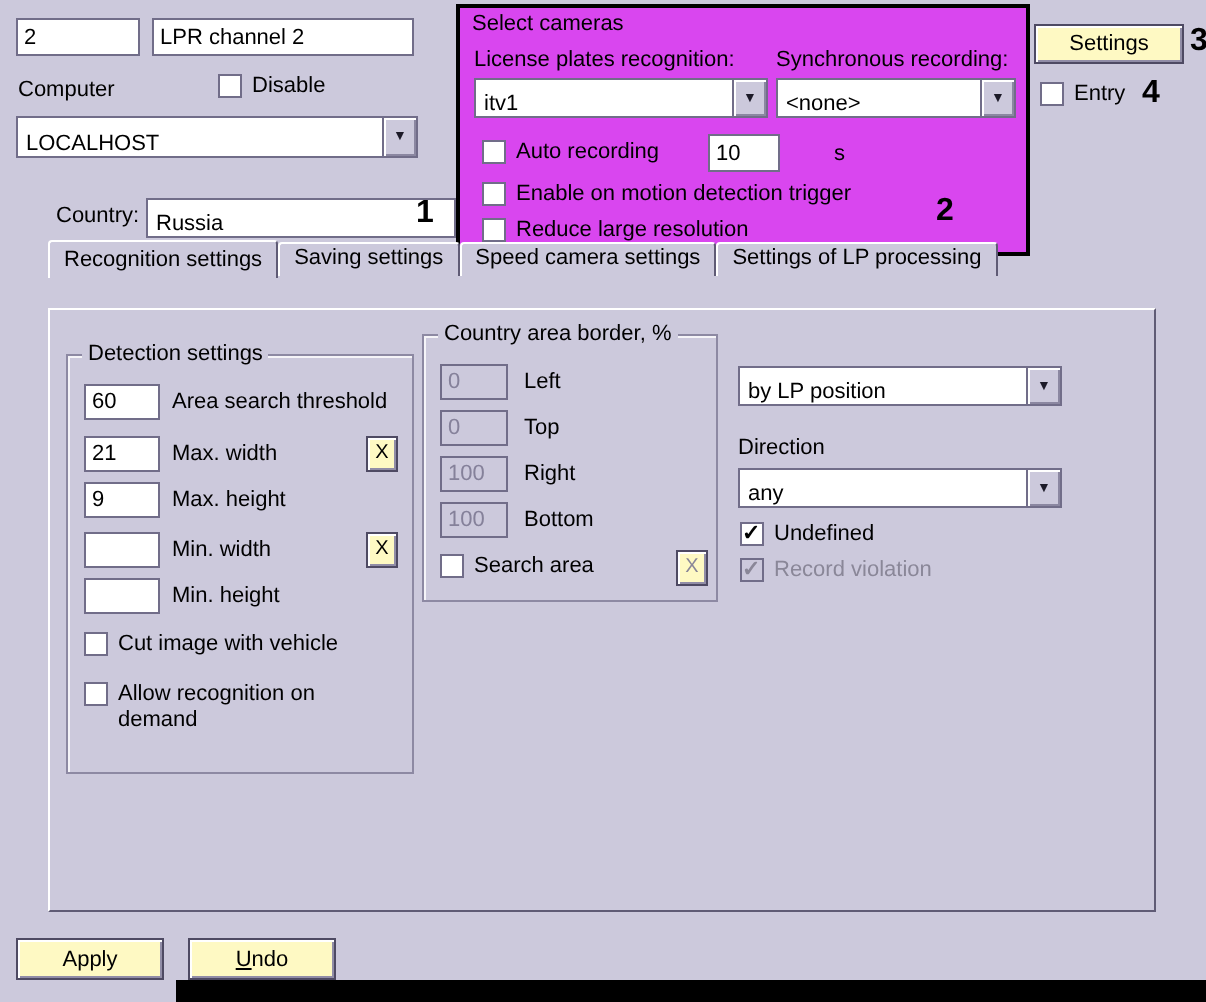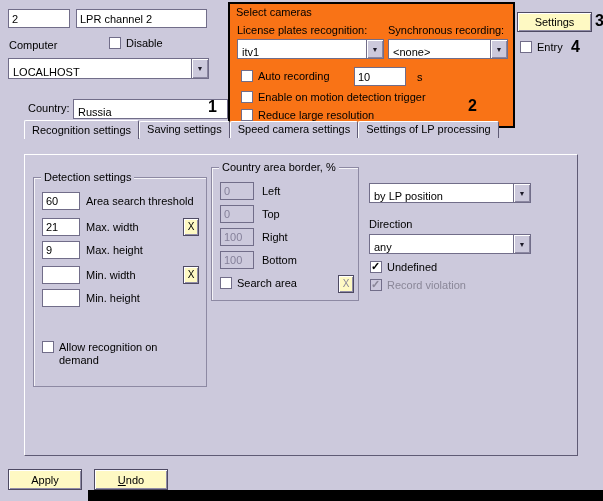--- a/index.html
+++ b/index.html
@@ -38,21 +38,21 @@
   .cbrow.dis .cbl { color:#8a8798; }
   .cbl { font-size:11px; line-height:13px; }
   .btn {
     background:#fef9c3; border:1px solid #4e4a63;
     box-shadow: inset 1px 1px 0 #fff, inset -1px -1px 0 #918da7;
     font:11px "Liberation Sans", sans-serif; color:#000; cursor:pointer;
   }
   .btn.dis { color:#8a8798; }
   .xbtn { font-size:10px; line-height:10px; }
   .marker { font-weight:bold; font-size:16px; line-height:16px; }
-  .camgrp { border:2px solid #000; background:#f97316; }
+  .camgrp { border:2px solid #000; background:#d946ef; }
   .tabbar { display:flex; align-items:flex-end; height:19px; z-index:3; }
   .tab {
     background:#ccc9dc; border:1px solid #5f5b75; border-bottom:none;
     border-top-color:#fff; border-left-color:#fff;
     padding:1px 7px 0; height:17px; margin-bottom:1px;
     font-size:11px; white-space:nowrap; border-radius:2px 2px 0 0; cursor:pointer;
   }
   .tab.active { height:19px; margin-bottom:0; padding-top:3px; position:relative; z-index:4; }
   .panel {
     background:#ccc9dc; border:1px solid; border-color:#fff #5f5b75 #5f5b75 #fff; z-index:2;
@@ -107,21 +107,21 @@
     </div>
     <div class="combo abs" style="left:158px;top:35px;width:120px;height:20px">
       <span class="cval">&lt;none&gt;</span>
       <span class="cbtn"></span>
     </div>
 
     <div class="cbrow abs" style="left:11px;top:66px">
       <span class="cb"></span>
       <span class="cbl">Auto recording</span>
     </div>
-    <input class="tf abs" style="left: 124px; top: 63px; width: 52px; height: 19px;" value="10">
+    <input class="tf abs" style="left: 124px; top: 63px; width: 36px; height: 19px;" value="10">
     <span class="lbl abs" style="left:187px;top:67px">s</span>
 
     <div class="cbrow abs" style="left:11px;top:87px">
       <span class="cb"></span>
       <span class="cbl">Enable on motion detection trigger</span>
     </div>
     <div class="cbrow abs" style="left:11px;top:105px">
       <span class="cb"></span>
       <span class="cbl">Reduce large resolution</span>
     </div>
@@ -159,20 +159,24 @@
       <input class="tf abs" style="left: 8px; top: 63px; width: 38px; height: 18px;" value="9">
       <span class="lbl abs" style="left:52px;top:66px">Max. height</span>
 
       <input class="tf abs" style="left: 8px; top: 88px; width: 38px; height: 18px;" value="">
       <span class="lbl abs" style="left:52px;top:91px">Min. width</span>
       <button class="btn xbtn abs" style="left:149px;top:88px;width:16px;height:18px">X</button>
 
       <input class="tf abs" style="left: 8px; top: 111px; width: 38px; height: 18px;" value="">
       <span class="lbl abs" style="left:52px;top:114px">Min. height</span>
 
+      <div class="cbrow abs" style="left:8px;top:138px">
+        <span class="cb"></span>
+        <span class="cbl">Cut image with vehicle</span>
+      </div>
       <div class="cbrow abs" style="left:8px;top:163px">
         <span class="cb"></span>
         <span class="cbl wraplbl">Allow recognition on demand</span>
       </div>
     </div>
 
     <div class="grp" style="left:186px;top:12px;width:148px;height:134px">
       <span class="grp-title">Country area border, %</span>
 
       <input class="tf dis abs" style="left: 8px; top: 14px; width: 34px; height: 18px;" value="0">

